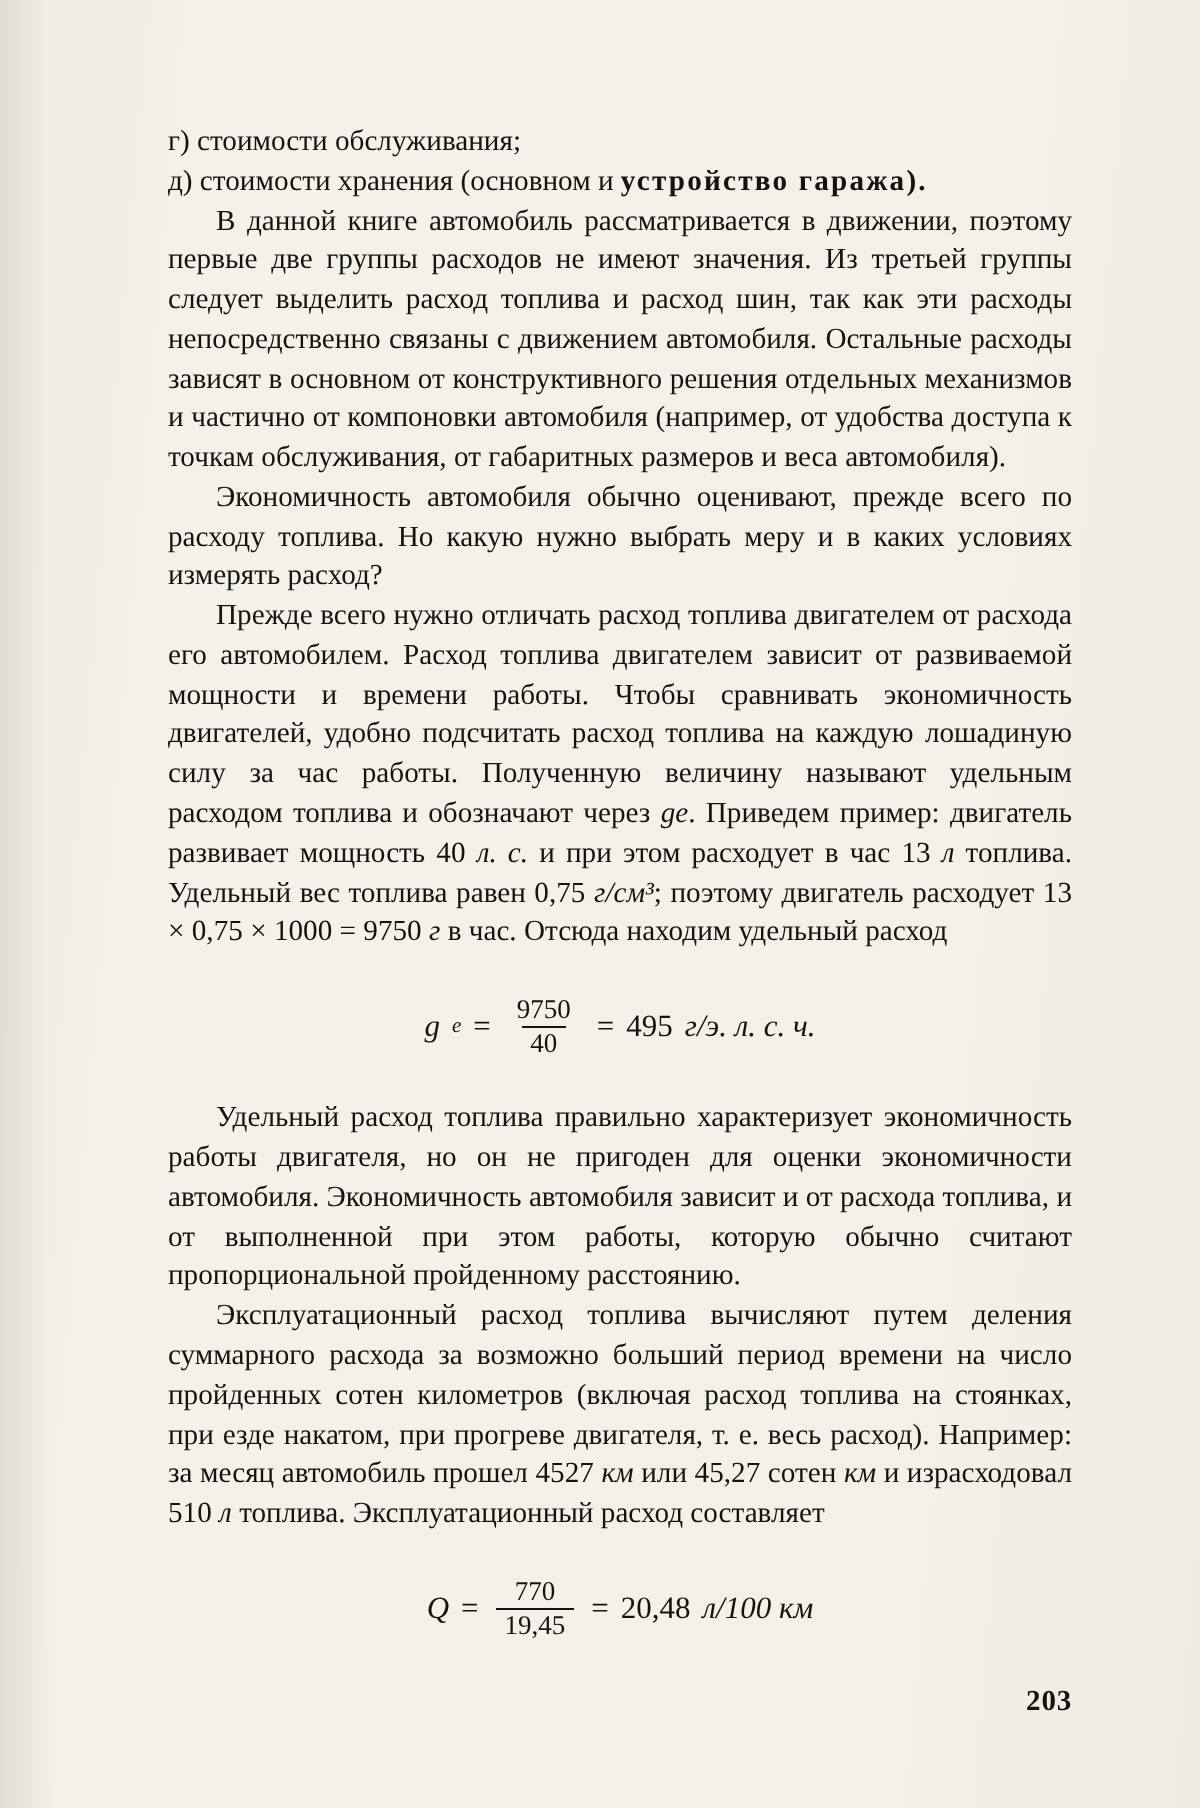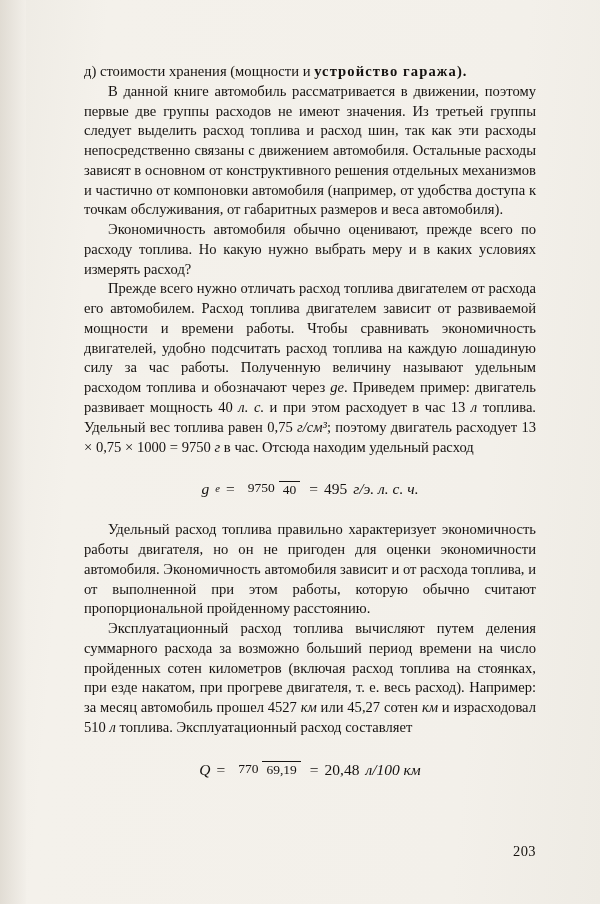--- a/index.html
+++ b/index.html
@@ -47,20 +47,21 @@
     font-size: 15.5px;
   }
   .formula .inner {
     display: inline-flex;
     align-items: center;
     justify-content: center;
     gap: 6px;
   }
   .frac {
     display: inline-flex;
+    flex-direction: column;
     align-items: center;
     vertical-align: middle;
     margin: 0 3px;
     line-height: 1.05;
     font-size: 13.5px;
   }
   .frac .num { padding: 0 4px 1px 4px; }
   .frac .den {
     padding: 1px 4px 0 4px;
     border-top: 1px solid #151210;
@@ -71,42 +72,43 @@
     vertical-align: sub;
     font-style: italic;
   }
   .gap-sm { height: 7px; }
 
   .pageno {
     position: absolute;
     right: 64px;
     bottom: 44px;
     font-size: 14.5px;
-    font-weight: normal;
+    font-weight: bold;
     letter-spacing: 0.4px;
   }
   .edge-left {
     position: absolute;
     left: 0; top: 0; bottom: 0;
     width: 26px;
     background: linear-gradient(to right, #ded9d0 0%, #e9e5de 55%, #f2efe9 100%);
     opacity: .85;
   }
 </style>
 </head>
 <body>
 
 <div class="page">
   <div class="edge-left"></div>
 
   <div class="textcol">
 
+    <p class="noindent">г) стоимости обслуживания;</p>
 
     <p class="noindent">
-      <span>д) стоимости хранения (мощности и </span><span class="bold wide">устройство гаража).</span>
+      <span>д) стоимости хранения (основном и </span><span class="bold wide">устройство гаража).</span>
     </p>
 
     <p>В данной книге автомобиль рассматривается в движении, поэтому первые две группы расходов не имеют значения. Из третьей группы следует выделить расход топлива и расход шин, так как эти расходы непосредственно связаны с движением автомобиля. Остальные расходы зависят в основном от конструктивного решения отдельных механизмов и частично от компоновки автомобиля (например, от удобства доступа к точкам обслуживания, от габаритных размеров и веса автомобиля).</p>
 
     <p>Экономичность автомобиля обычно оценивают, прежде всего по расходу топлива. Но какую нужно выбрать меру и в каких условиях измерять расход?</p>
 
     <p>
       <span>Прежде всего нужно отличать расход топлива двигателем от расхода его автомобилем. Расход топлива двигателем зависит от развиваемой мощности и времени работы. Чтобы сравнивать экономичность двигателей, удобно подсчитать расход топлива на каждую лошадиную силу за час работы. Полученную величину называют удельным расходом топлива и обозначают через </span><span class="ital">gе</span><span>. Приведем пример: двигатель развивает мощность 40 </span><span class="ital">л. с.</span><span> и при этом расходует в час 13 </span><span class="ital">л</span><span> топлива. Удельный вес топлива равен 0,75 </span><span class="ital">г/см³</span><span>; поэтому двигатель расходует 13 × 0,75 × 1000 = 9750 </span><span class="ital">г</span><span> в час. Отсюда находим удельный расход</span>
     </p>
 
@@ -137,21 +139,21 @@
     </p>
 
     <div class="gap-sm"></div>
 
     <div class="formula">
       <span class="inner">
         <span class="var">Q</span>
         <span>=</span>
         <span class="frac">
           <span class="num">770</span>
-          <span class="den">69,19</span>
+          <span class="den">19,45</span>
         </span>
         <span>=</span>
         <span>20,48</span>
         <span class="ital">л/100 км</span>
       </span>
     </div>
 
     <div class="gap-sm"></div>
 
 

